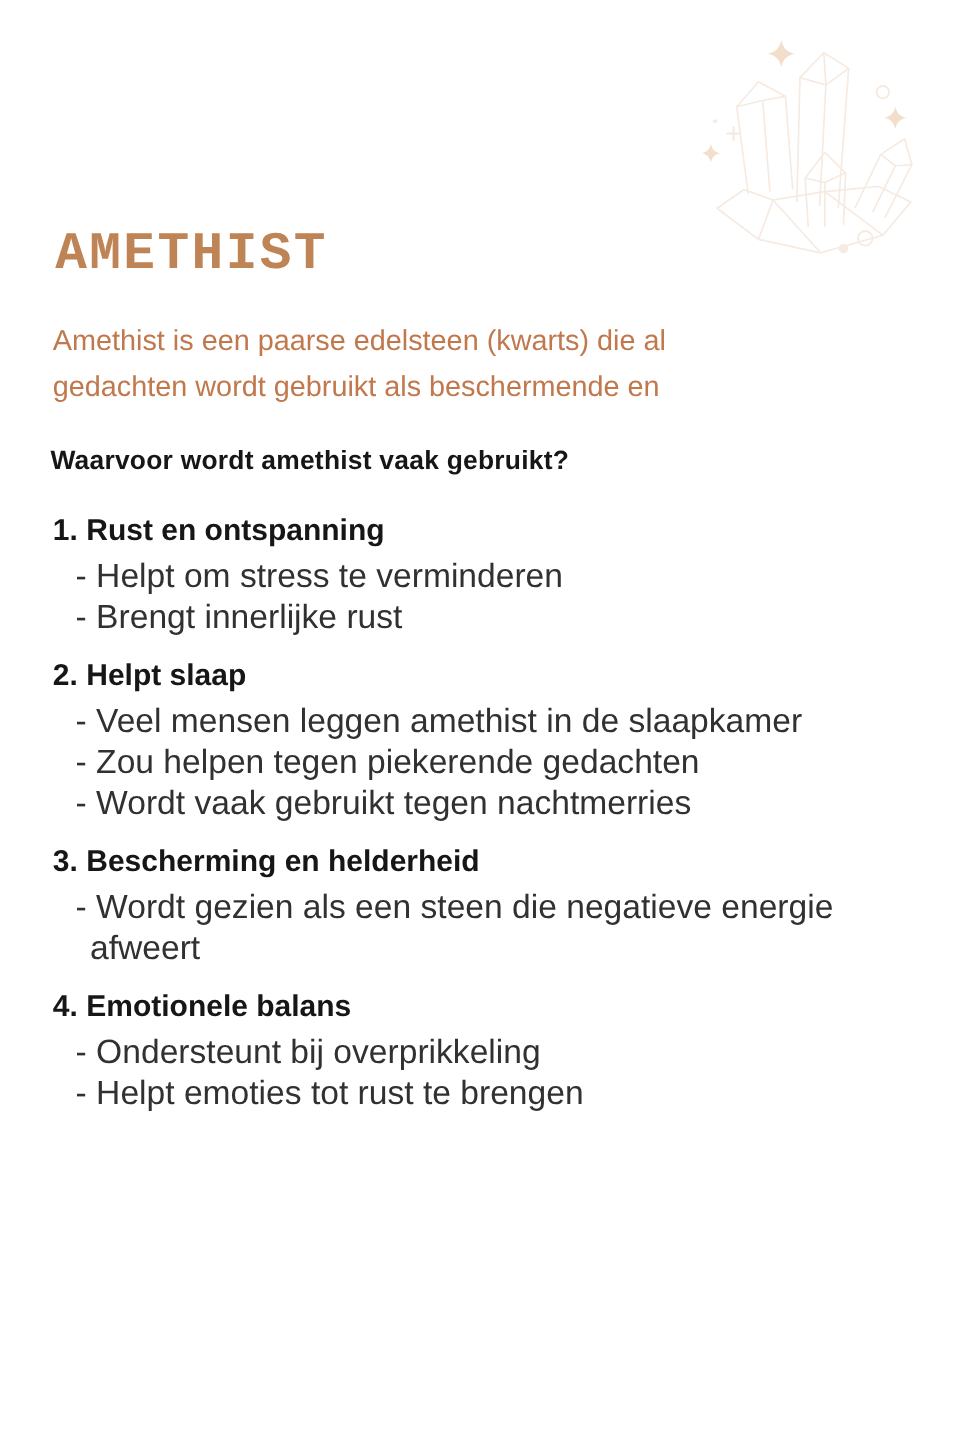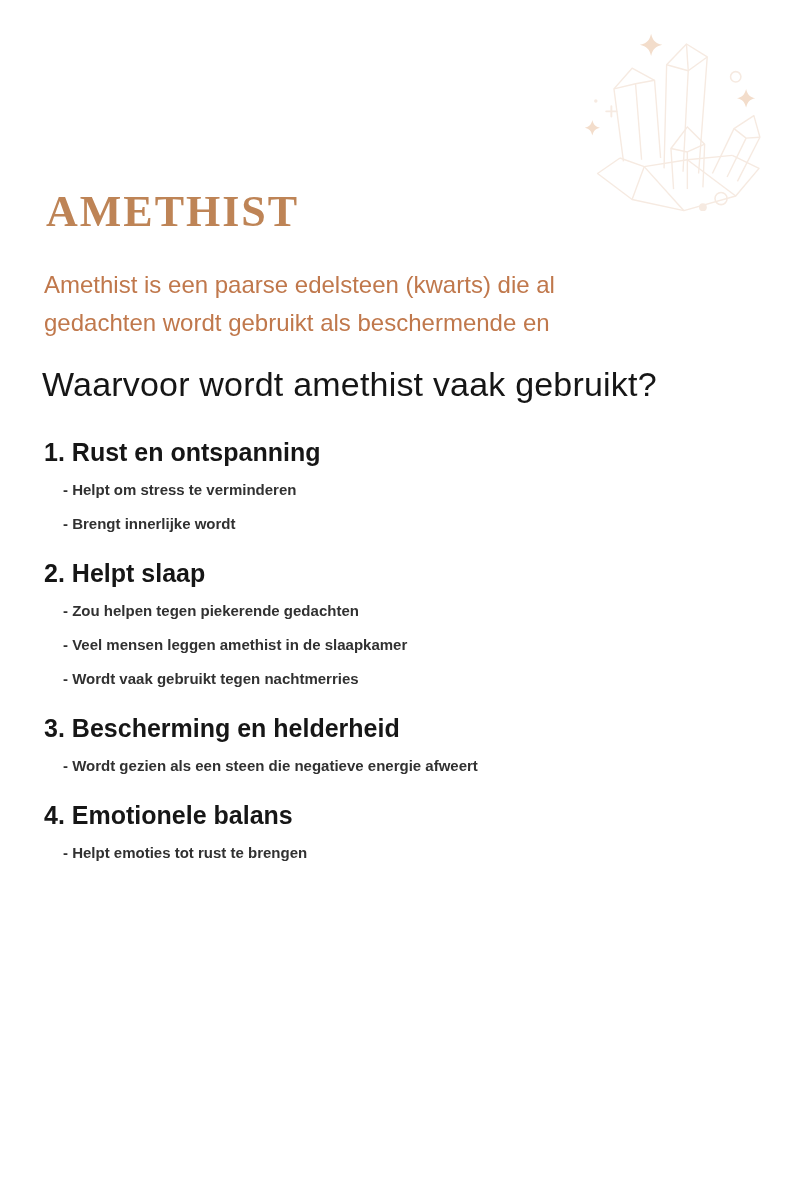--- a/index.html
+++ b/index.html
@@ -22,55 +22,55 @@
     font-family: "Liberation Sans", sans-serif;
   }
   .content {
     position: absolute;
     left: 44px;
     top: 0;
     width: 716px;
   }
   .page-title {
     margin: 190px 0 0 2px;
-    font-family: Liberation Serif, serif;
+    font-family: Liberation Mono, monospace;
     font-weight: 700;
     font-size: 44px;
     line-height: 1;
     letter-spacing: 2px;
     color: var(--accent_title);
   }
   .intro {
     margin-top: 32px;
     font-size: 24px;
     font-weight: 400;
     line-height: 38px;
     color: var(--accent_intro);
   }
   .question-heading {
     margin: 26px 0 0 -2px;
-    font-size: 34px;
-    font-weight: 400;
+    font-size: 22px;
+    font-weight: 700;
     line-height: 32px;
     letter-spacing: 0.2px;
     color: var(--heading_text);
   }
-  .section { margin-top: 36px; }
+  .section { margin-top: 26px; }
   .section + .section { margin-top: 16px; }
   .section-title {
     font-size: 25px;
     font-weight: 700;
     line-height: 32px;
     color: var(--heading_text);
   }
   .section-title .num { margin-right: 7px; }
   .bullets {
     margin: 5px 0 0 19px;
-    font-size: 15px;
-    font-weight: 700;
+    font-size: 28px;
+    font-weight: 400;
     line-height: 34px;
     color: var(--body_text);
     max-width: 680px;
   }
   .bullet-item {
     padding-left: 12px;
     text-indent: -12px;
     white-space: pre-line;
   }
   .crystal-wrap {
@@ -154,45 +154,46 @@
   </div>
 
   <h2 class="question-heading">Waarvoor wordt amethist vaak gebruikt?</h2>
 
   <div class="section">
     <div class="section-title">
       <span class="num">1.</span><span>Rust en ontspanning</span>
     </div>
     <div class="bullets">
       <div class="bullet-item">- Helpt om stress te verminderen</div>
-      <div class="bullet-item">- Brengt innerlijke wordt</div>
+      <div class="bullet-item">- Brengt innerlijke rust</div>
     </div>
   </div>
 
   <div class="section">
     <div class="section-title">
       <span class="num">2.</span><span>Helpt slaap</span>
     </div>
     <div class="bullets">
+      <div class="bullet-item">- Veel mensen leggen amethist in de slaapkamer</div>
       <div class="bullet-item">- Zou helpen tegen piekerende gedachten</div>
-      <div class="bullet-item">- Veel mensen leggen amethist in de slaapkamer</div>
       <div class="bullet-item">- Wordt vaak gebruikt tegen nachtmerries</div>
     </div>
   </div>
 
   <div class="section">
     <div class="section-title">
       <span class="num">3.</span><span>Bescherming en helderheid</span>
     </div>
     <div class="bullets">
       <div class="bullet-item">- Wordt gezien als een steen die negatieve energie afweert</div>
     </div>
   </div>
 
   <div class="section">
     <div class="section-title">
       <span class="num">4.</span><span>Emotionele balans</span>
     </div>
     <div class="bullets">
+      <div class="bullet-item">- Ondersteunt bij overprikkeling</div>
       <div class="bullet-item">- Helpt emoties tot rust te brengen</div>
     </div>
   </div>
 </div>
 
 </body></html>

